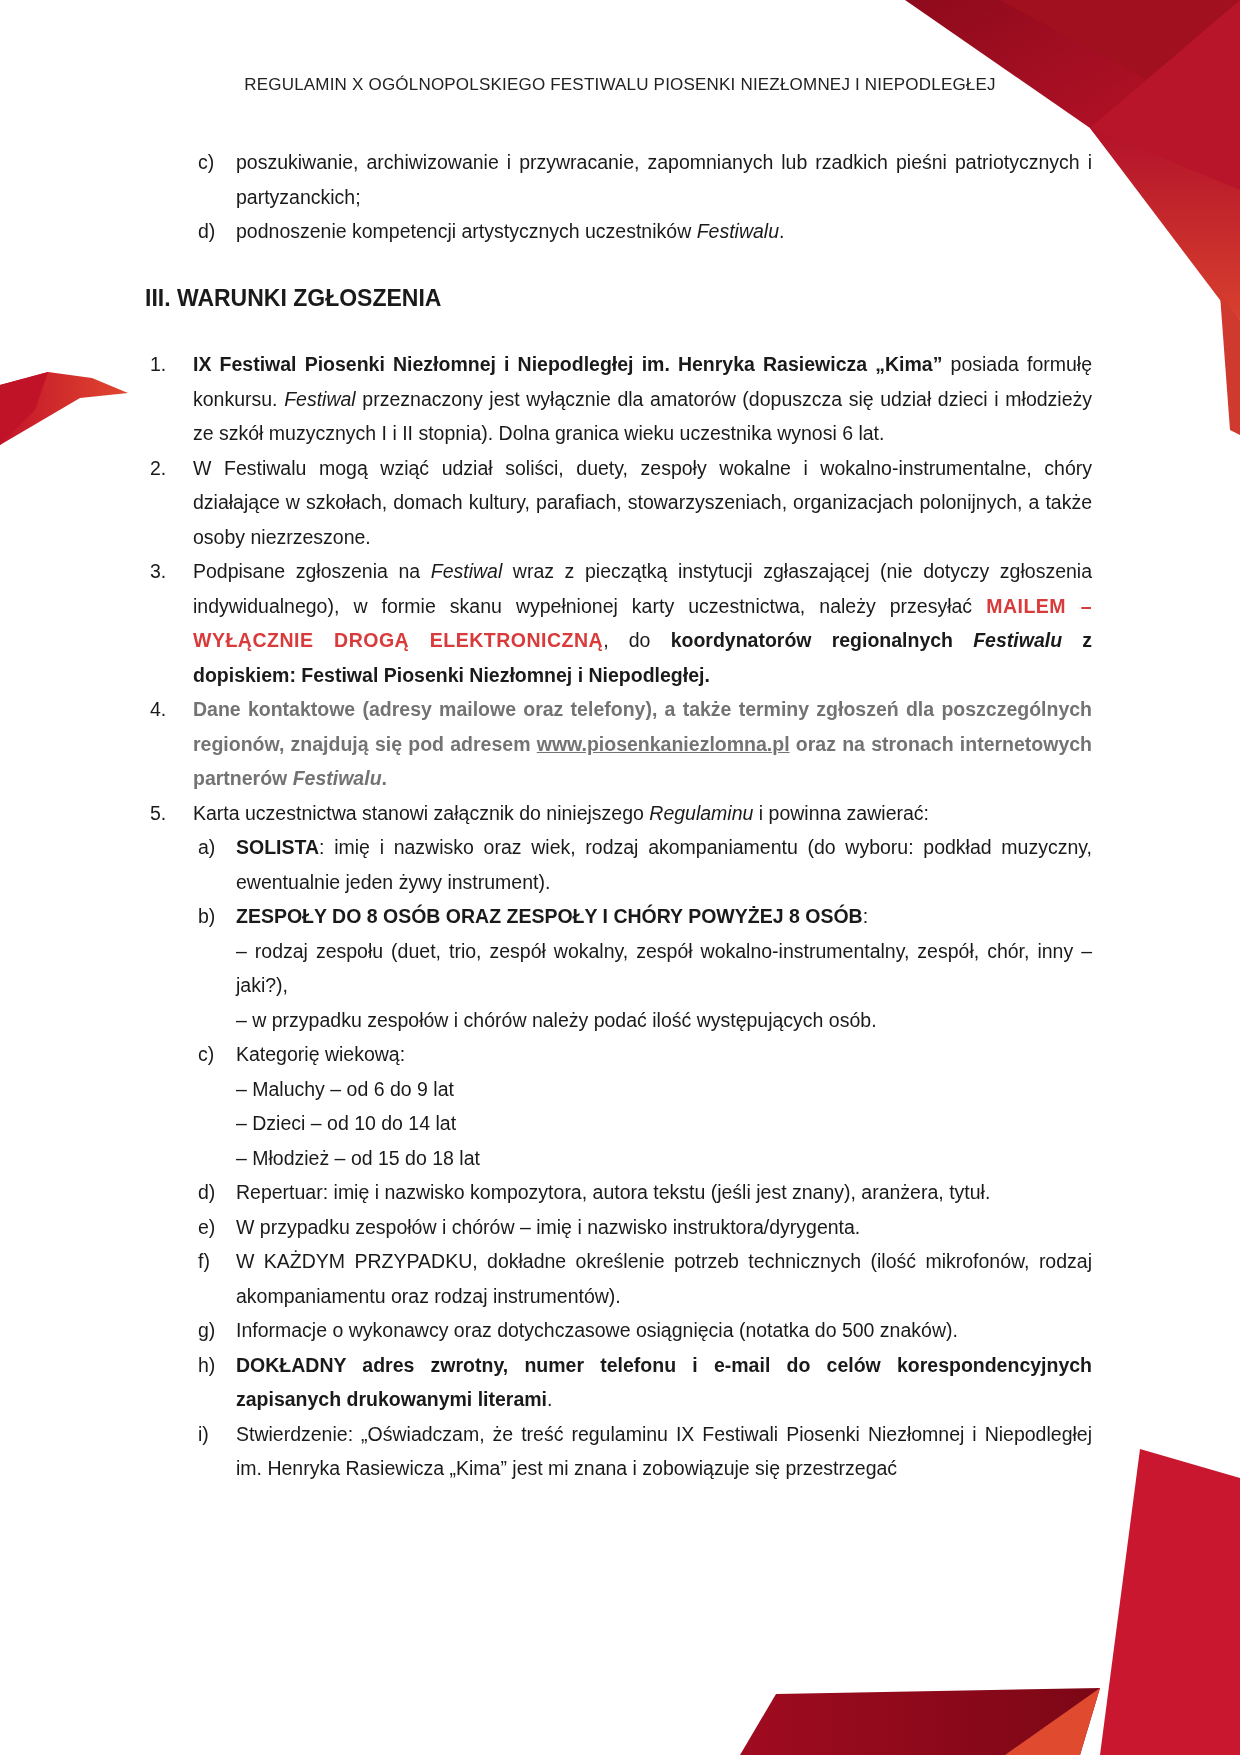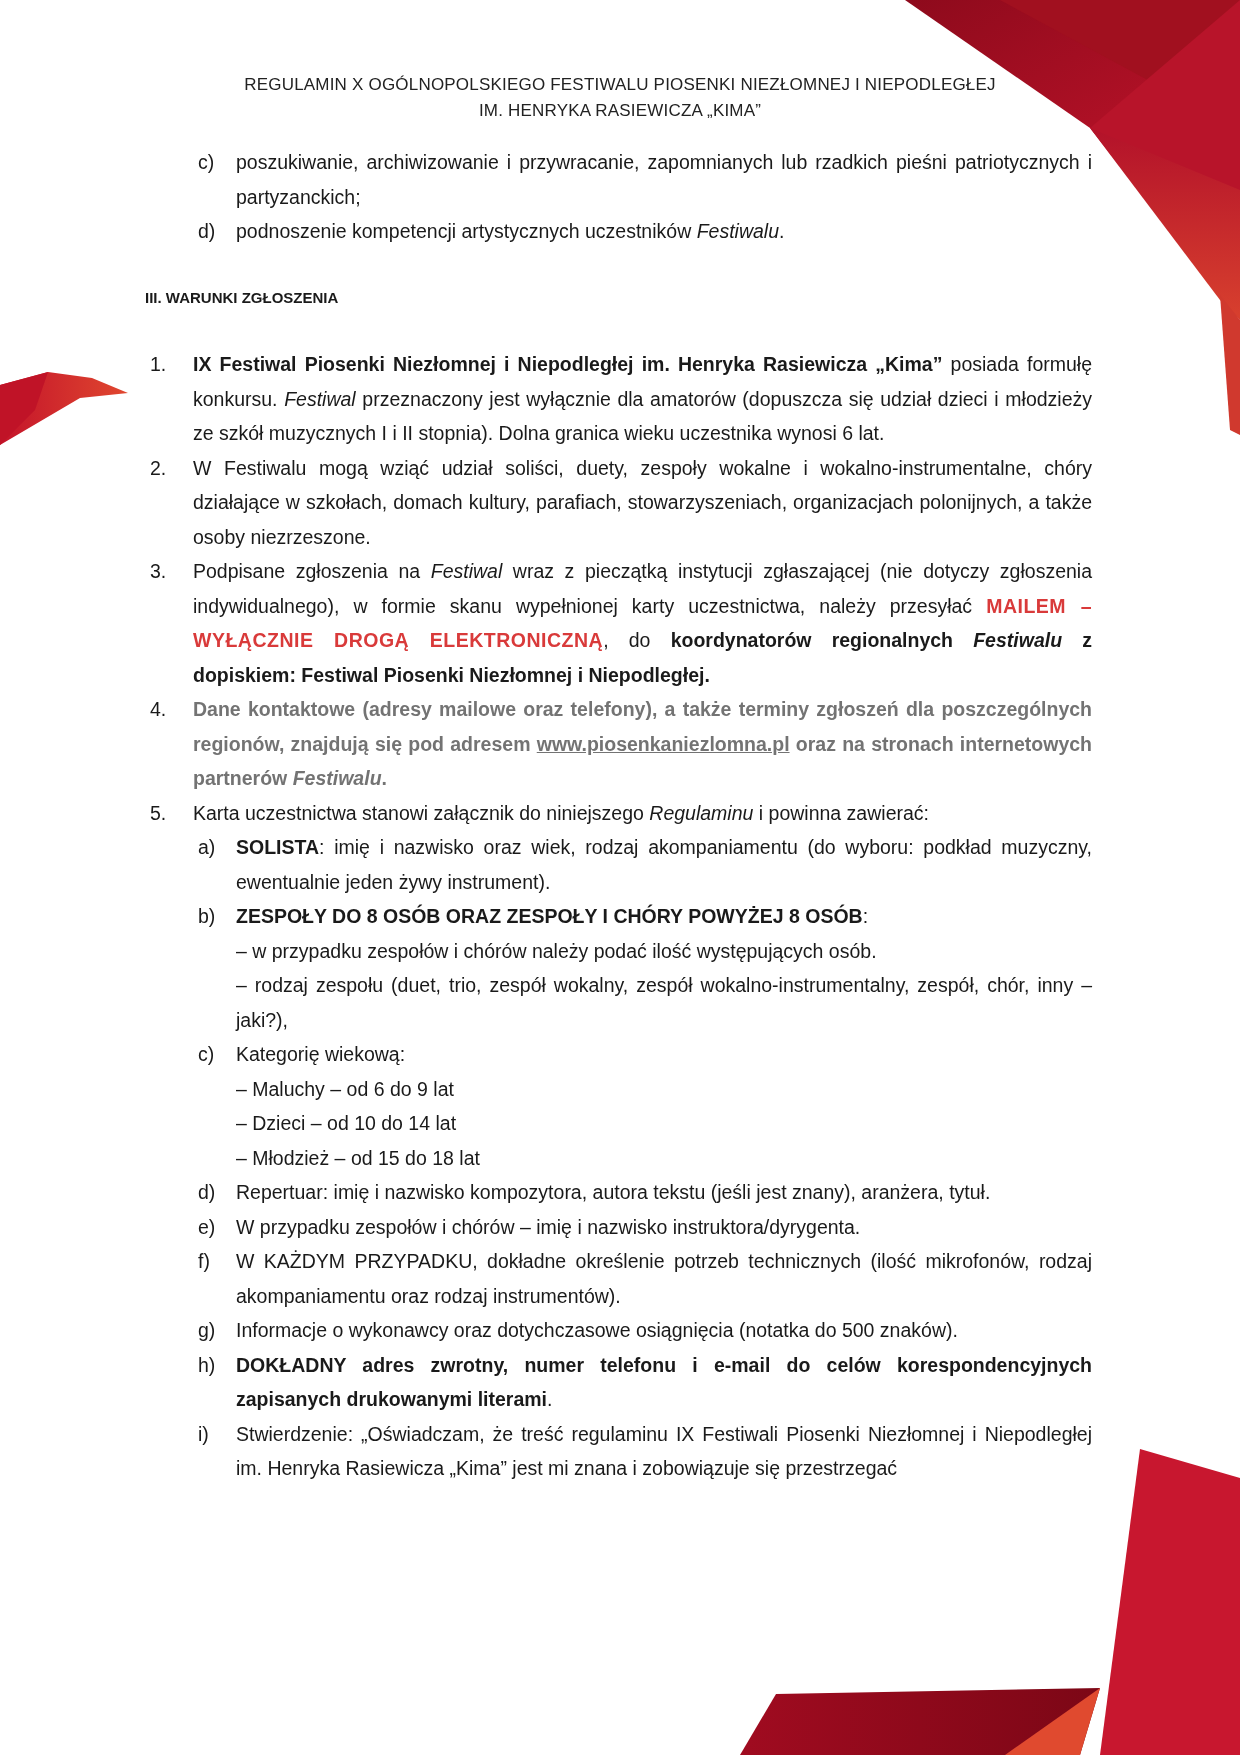--- a/index.html
+++ b/index.html
@@ -14,21 +14,21 @@
     position: absolute; top: 72px; left: 150px; width: 940px;
     text-align: center; font-size: 17px; line-height: 26px; letter-spacing: 0.2px; color: #222;
   }
   .content { position: absolute; left: 150px; top: 145px; width: 942px; font-size: 19.5px; line-height: 34.5px; }
   .row { position: relative; text-align: justify; }
   .lvl1 { padding-left: 43px; }
   .lvl2 { padding-left: 86px; }
   .lvl1 .mk { position: absolute; left: 0; top: 0; }
   .lvl2 .mk { position: absolute; left: 48px; top: 0; }
   .dash { padding-left: 86px; }
-  .sec-title { font-weight: bold; margin-top: 32px; margin-bottom: 32px; font-size: 15px; }
+  .sec-title { font-weight: bold; margin-top: 32px; margin-bottom: 32px; font-size: 23px; }
   b, .bold { font-weight: bold; }
   i, .it { font-style: italic; }
   .red-strong { color: #737373; font-weight: bold; }
   .link { text-decoration: underline; }
   .caps-red { color: #d93a3a; font-weight: bold; letter-spacing: 0.5px; }
 </style>
 </head>
 <body>
 
 <svg class="deco" viewBox="0 0 1240 1755" xmlns="http://www.w3.org/2000/svg">
@@ -61,21 +61,20 @@
   <polygon points="0,385 48,372 35,410 0,445" fill="#c01327"></polygon>
 
   <polygon points="1140,1449 1240,1478 1240,1755 1100,1755" fill="#c8172f"></polygon>
   <polygon points="776,1694 1100,1688 1080,1755 740,1755" fill="url(#gBot)"></polygon>
   <polygon points="1100,1688 1080,1755 1005,1755" fill="#e04a2f"></polygon>
 </svg>
 
 <div class="page">
   <div class="header">
     <div>REGULAMIN X OGÓLNOPOLSKIEGO FESTIWALU PIOSENKI NIEZŁOMNEJ I NIEPODLEGŁEJ</div>
-    <div>IM. HENRYKA RASIEWICZA „KIMA”</div>
   </div>
 
   <div class="content">
 
     <div class="row lvl2">
       <span class="mk">c)</span>
       <span>poszukiwanie, archiwizowanie i przywracanie, zapomnianych lub rzadkich pieśni patriotycznych i partyzanckich;</span>
     </div>
     <div class="row lvl2">
       <span class="mk">d)</span>
@@ -111,22 +110,22 @@
 
     <div class="row lvl2">
       <span class="mk">a)</span>
       <b>SOLISTA</b><span>: imię i nazwisko oraz wiek, rodzaj akompaniamentu (do wyboru: podkład muzyczny, ewentualnie jeden żywy instrument).</span>
     </div>
 
     <div class="row lvl2">
       <span class="mk">b)</span>
       <b>ZESPOŁY DO 8 OSÓB ORAZ ZESPOŁY I CHÓRY POWYŻEJ 8 OSÓB</b><span>:</span>
     </div>
+    <div class="row dash">– rodzaj zespołu (duet, trio, zespół wokalny, zespół wokalno-instrumentalny, zespół, chór, inny – jaki?),</div>
     <div class="row dash">– w przypadku zespołów i chórów należy podać ilość występujących osób.</div>
-    <div class="row dash">– rodzaj zespołu (duet, trio, zespół wokalny, zespół wokalno-instrumentalny, zespół, chór, inny – jaki?),</div>
 
     <div class="row lvl2">
       <span class="mk">c)</span>
       <span>Kategorię wiekową:</span>
     </div>
     <div class="row dash">– Maluchy – od 6 do 9 lat</div>
     <div class="row dash">– Dzieci – od 10 do 14 lat</div>
     <div class="row dash">– Młodzież – od 15 do 18 lat</div>
 
     <div class="row lvl2">

